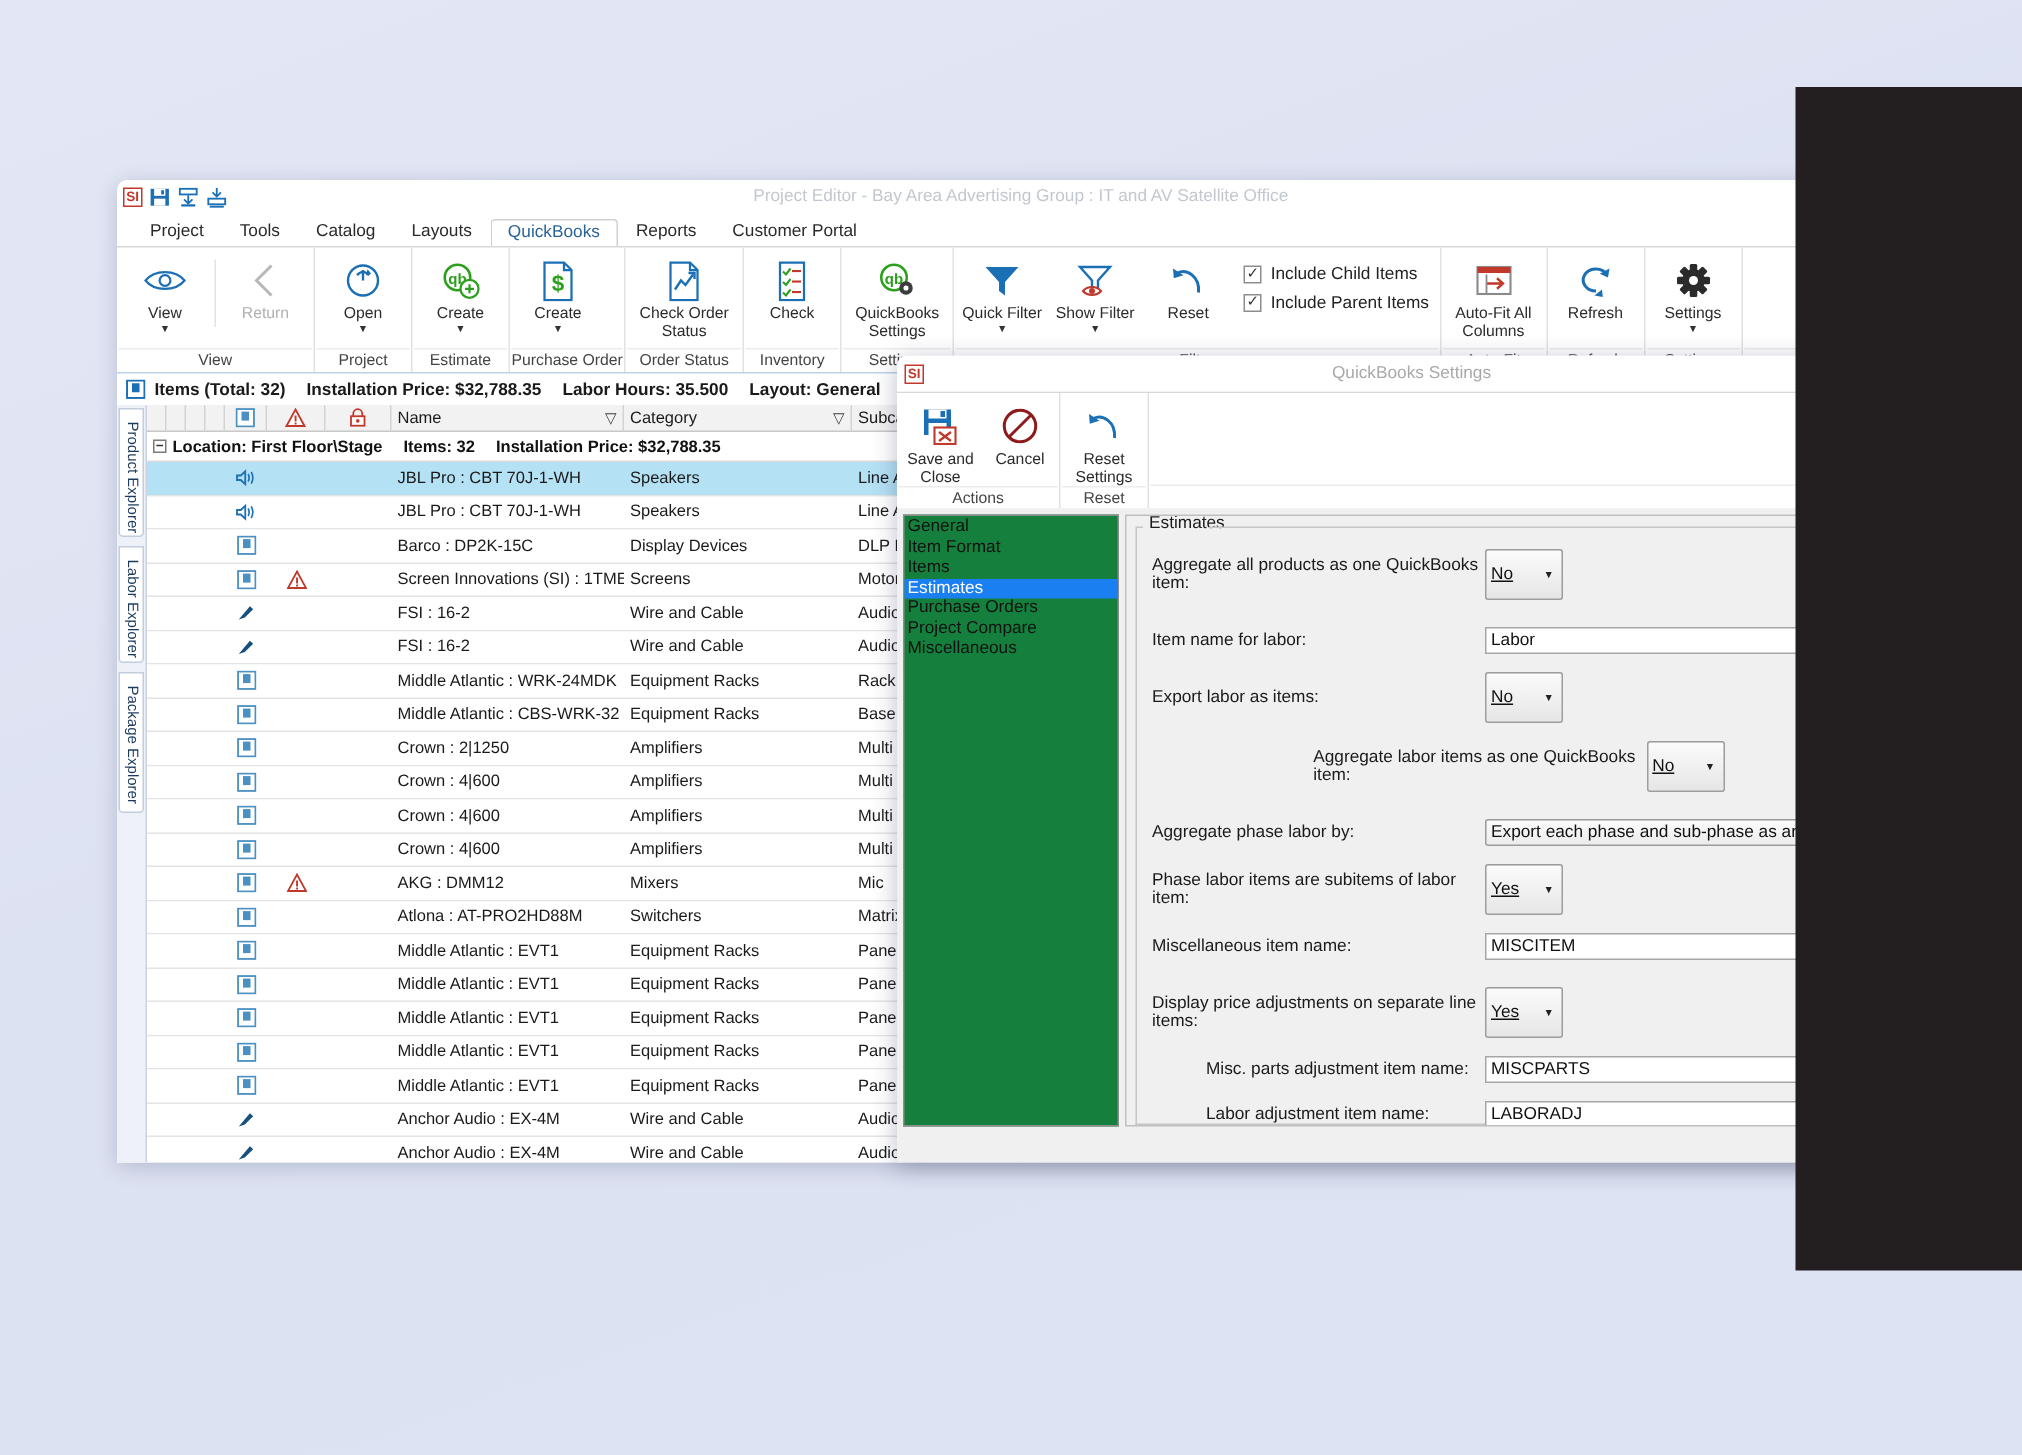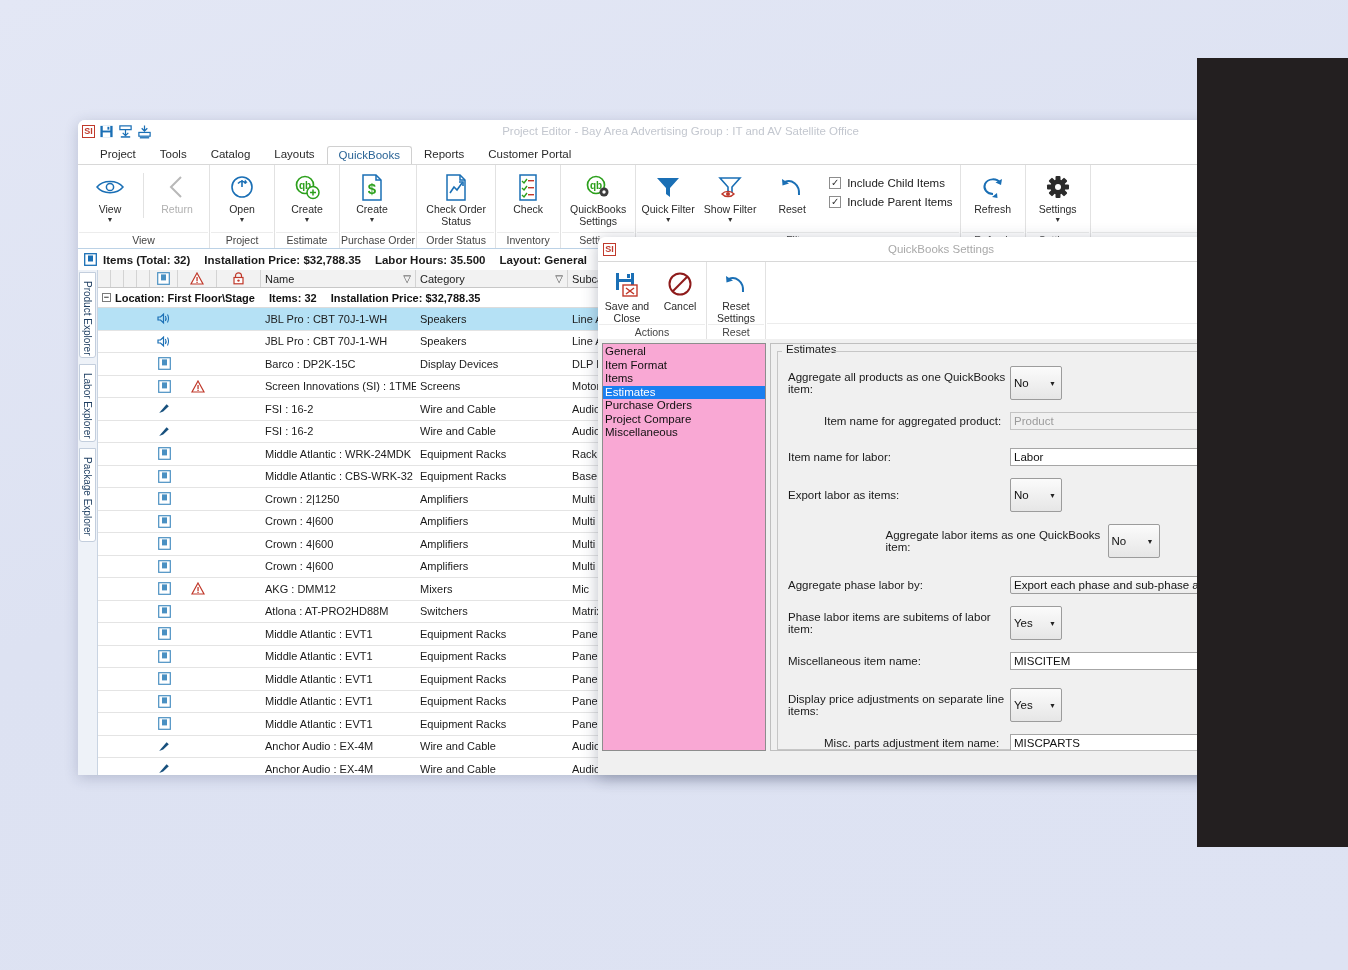--- a/index.html
+++ b/index.html
@@ -279,22 +279,22 @@
     display: flex;
   }
   .dlg-body {
     height: 415px;
     display: flex;
     background: #f0f0f0;
     padding: 4px 3px 3px 4px;
     gap: 4px;
   }
   .nav-list {
-    width: 164px;
-    background: #f9a8d4;
+    width: 144px;
+    background: #15803d;
     border: 1px solid #8d8d8d;
     font-size: 11.5px;
     padding: 1px 0 0 0;
     color: #111;
   }
   .nav-item { padding: 0 2px; line-height: 13.5px; cursor: default; }
   .nav-item.active { background: #1a7ff0; color: #fff; }
 
   .settings-panel {
     flex: 1;
@@ -335,20 +335,21 @@
   .sel-small {
     width: 52px; height: 33px;
     border: 1px solid #9c9c9c;
     background: linear-gradient(#fbfbfb,#e6e6e6);
     border-radius: 2px;
     display: flex; align-items: center;
     padding: 16px 3px;
     font-size: 11.5px; color: #111;
     position: relative;
     cursor: default;
+    text-decoration: underline;
   }
   .sel-small .arw { position: absolute; right: 5px; font-size: 7px; color:#222; }
   .sel-wide {
     width: 243px; height: 18px;
     border: 1px solid #9c9c9c;
     background: linear-gradient(#fbfbfb,#ececec);
     border-radius: 2px;
     display: flex; align-items: center;
     padding: 0 3px;
     font-size: 11.5px; color: #111;
@@ -602,20 +603,36 @@
           </div>
           <div class="check-row">
             <span class="cbox">✓</span>
             <span>Include Parent Items</span>
           </div>
         </div>
       </div>
       <div class="rgroup-label">Filter</div>
     </div>
 
+    <div class="rgroup">
+      <div class="rgroup-items">
+        <div class="rbtn" style="width:68px">
+          <div class="ico">
+            <svg width="28" height="25" viewBox="0 0 28 25">
+              <rect x="3" y="3" width="22" height="18" fill="#fff" stroke="#8a8a8a" stroke-width="1.4"></rect>
+              <rect x="3" y="3" width="22" height="4" fill="#c0392b"></rect>
+              <path d="M9 14 H20 M16 10.5 L20 14 L16 17.5" fill="none" stroke="#c0392b" stroke-width="1.6"></path>
+              <path d="M9 8 V21" stroke="#8a8a8a" stroke-width="1.2"></path>
+            </svg>
+          </div>
+          <div class="lbl">Auto-Fit All Columns</div>
+        </div>
+      </div>
+      <div class="rgroup-label">Auto-Fit</div>
+    </div>
 
     <div class="rgroup">
       <div class="rgroup-items">
         <div class="rbtn">
           <div class="ico">
             <svg width="26" height="25" viewBox="0 0 26 25">
               <path d="M20 8 C17 3, 8 3, 5 9 C3 14, 7 19, 13 19" fill="none" stroke="#1a6fb5" stroke-width="2"></path>
               <path d="M22 4 L21 10 L15.5 7.5 Z" fill="#1a6fb5"></path>
               <path d="M12 22 L17 18 L17.5 23 Z" fill="#1a6fb5"></path>
             </svg>
@@ -1186,26 +1203,20 @@
       <div class="fieldset">
         <div class="fieldset-legend">Estimates</div>
         <div id="fields">
             <div class="frow" style="margin-top: 13px;">
               <div class="flabel">Aggregate all products as one QuickBooks item:</div>
               <div class="sel-small">
                 <span>No</span>
                 <span class="arw">▼</span>
               </div>
             </div>
-            <div class="frow" style="margin-top: 12px;">
-              <div class="flabel indent">Item name for aggregated product:</div>
-              <div class="txtin disabled">
-                <span>Product</span>
-              </div>
-            </div>
             <div class="frow" style="margin-top: 18px;">
               <div class="flabel">Item name for labor:</div>
               <div class="txtin">
                 <span>Labor</span>
               </div>
             </div>
             <div class="frow" style="margin-top: 12px;">
               <div class="flabel">Export labor as items:</div>
               <div class="sel-small">
                 <span>No</span>

